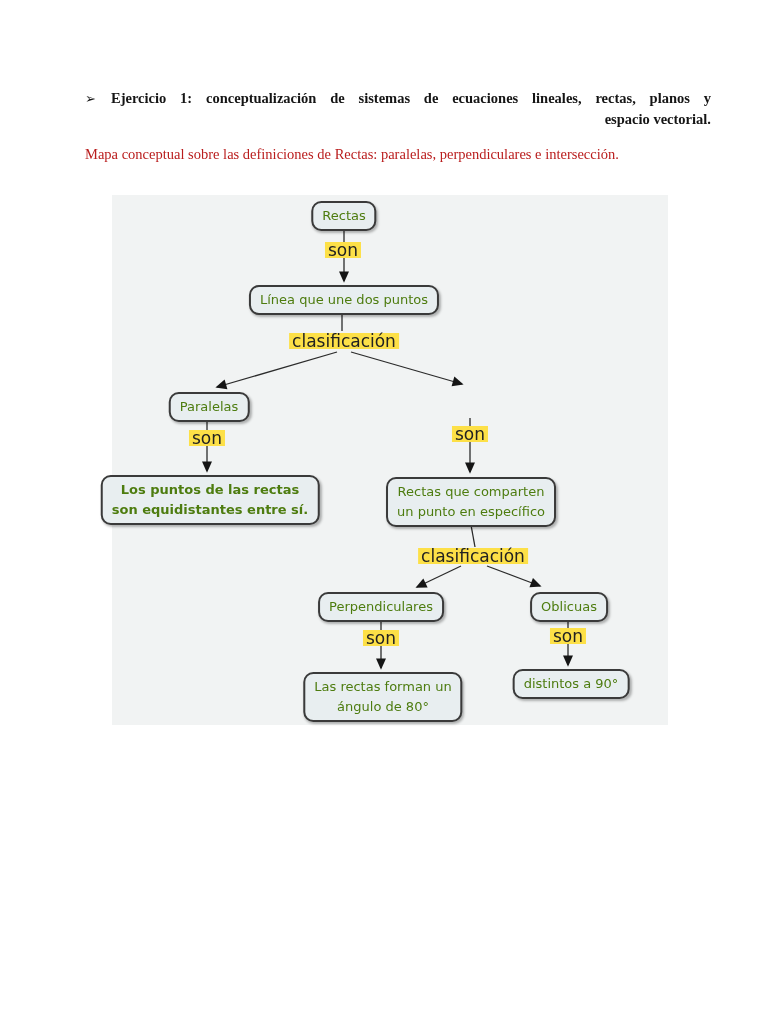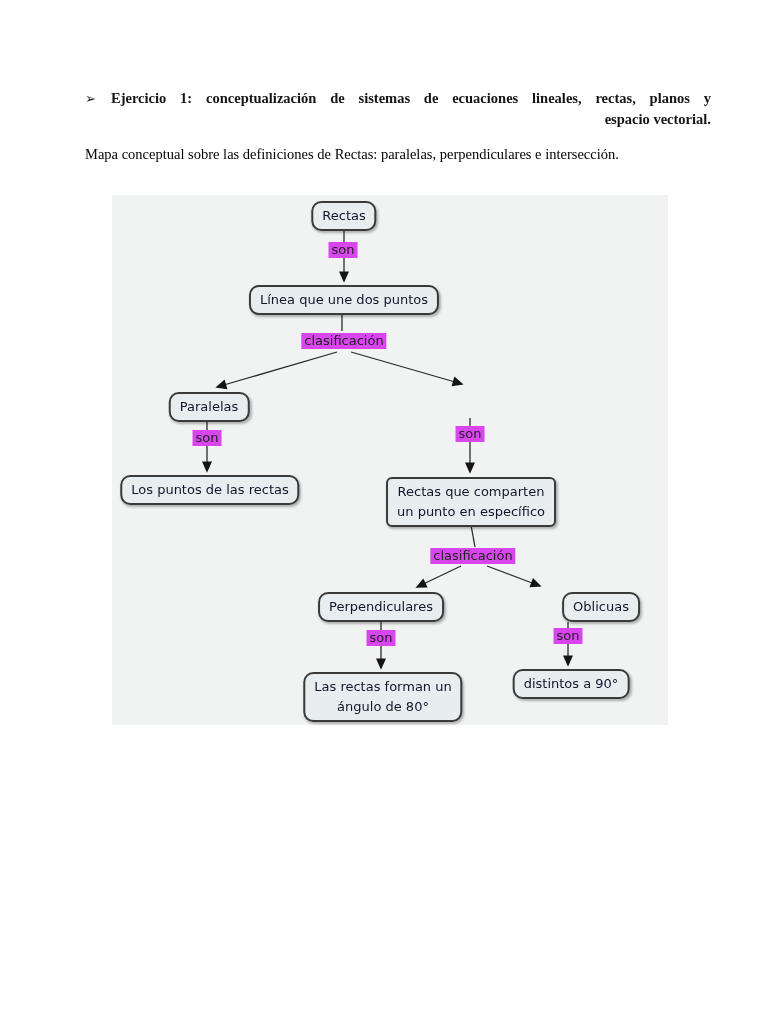--- a/index.html
+++ b/index.html
@@ -7,48 +7,48 @@
         font-family:"Liberation Serif", serif;color:#111;}
 
   
   .heading{position:absolute;left:85px;top:88px;width:600px;padding-left:26px;
            font-weight:bold;font-size:14.5px;line-height:21px;color:#151515;}
   .heading .bullet{position:absolute;left:0;top:0;font-size:13px;
            font-family:"Liberation Serif","DejaVu Sans",serif;}
   .heading .l1{text-align:justify;text-align-last:justify;}
   .heading .l2{text-align:right;}
   .intro{position:absolute;left:85px;top:144px;width:640px;
-         font-size:14.5px;line-height:20px;color:#000000;}
+         font-size:14.5px;line-height:20px;color:#b91c1c;}
 
   
   .panel{position:absolute;left:112px;top:195px;width:556px;height:530px;
          background:#f1f3f3;}
   svg.edges{position:absolute;left:0;top:0;pointer-events:none;}
 
   .node{position:absolute;transform:translateX(-50%);
         background:#e8eef0;border:2px solid #3a3a3a;border-radius:10px;
         padding:3px 9px;font-family:"DejaVu Sans", sans-serif;font-size:13px;
-        line-height:20px;color:#0f172a;text-align:center;white-space:nowrap;
+        line-height:20px;color:#4d7c0f;text-align:center;white-space:nowrap;
         box-shadow:1.5px 2px 2.5px rgba(0,0,0,0.28);}
   .node .ln{display:block;white-space:nowrap;}
 
   .edge-label{position:absolute;transform:translateX(-50%);
-        background:#d946ef;padding:0 3px;
-        font-family:"DejaVu Sans", sans-serif;font-size:13px;line-height:16px;
+        background:#fde047;padding:0 3px;
+        font-family:"DejaVu Sans", sans-serif;font-size:17px;line-height:16px;
         color:#222;white-space:nowrap;}
 
   
   #n-rectas          {left:344px;top:201px;}
   #n-linea           {left:344px;top:285px;}
   #n-paralelas       {left:209px;top:392px;}
   #n-intersecantes   {left:472px;top:388px;}
-  #n-puntos          {left:210px;top:475px;}
-  #n-comparten       {left:471px;top:477px;border-radius:6px;}
+  #n-puntos          {left:210px;top:475px;font-weight:bold;}
+  #n-comparten       {left:471px;top:477px;}
   #n-perpendiculares {left:381px;top:592px;}
-  #n-oblicuas        {left:569px;top:592px;margin-left:32px;}
+  #n-oblicuas        {left:569px;top:592px;}
   #n-angulo          {left:383px;top:672px;text-align:center;}
   #n-distintos       {left:571px;top:669px;}
 
   
   #e-son1    {left:343px;top:242px;}
   #e-clasif1 {left:344px;top:333px;}
   #e-son2    {left:207px;top:430px;}
   #e-son3    {left:470px;top:426px;}
   #e-clasif2 {left:473px;top:548px;}
   #e-son4    {left:381px;top:630px;}
@@ -99,20 +99,21 @@
 
   <div class="node" id="n-rectas">Rectas</div>
 
   <div class="node" id="n-linea">Línea que une dos puntos</div>
 
   <div class="node" id="n-paralelas">Paralelas</div>
 
 
   <div class="node" id="n-puntos">
     <span class="ln">Los puntos de las rectas</span>
+    <span class="ln">son equidistantes entre sí.</span>
   </div>
 
   <div class="node" id="n-comparten">
     <span class="ln">Rectas que comparten</span>
     <span class="ln">un punto en específico</span>
   </div>
 
   <div class="node" id="n-perpendiculares">Perpendiculares</div>
 
   <div class="node" id="n-oblicuas">Oblicuas</div>

